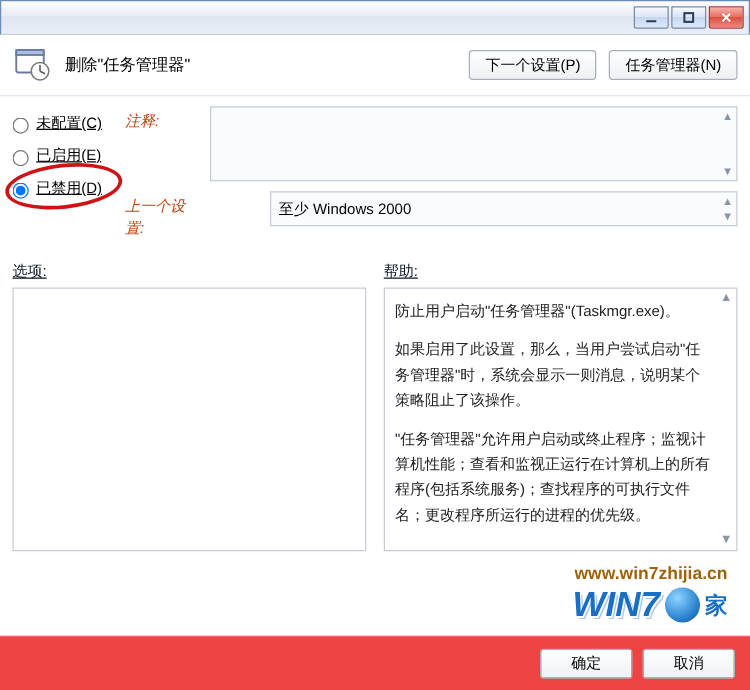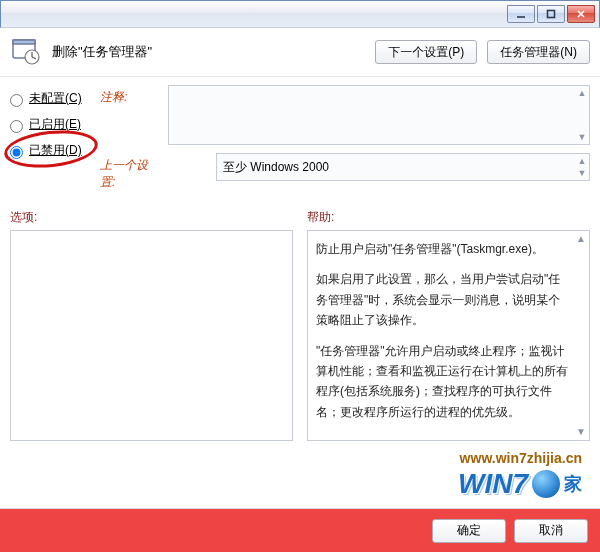--- a/index.html
+++ b/index.html
@@ -34,21 +34,21 @@
 .lblpair { display: flex; gap: 8px; align-items: flex-start; }
 .lblpair label.small { width: 60px; color: #c2410c; padding-top: 4px; font-style: italic; }
 .textarea-like { flex: 1; height: 60px; border: 1px solid #c7cbd4; background: #fafbfd; position: relative; }
 .textarea-like .scroll-stub { position: absolute; right: 2px; top: 2px; bottom: 2px; width: 10px; display: flex; flex-direction: column; justify-content: space-between; }
 .scroll-stub span { width: 10px; height: 10px; display: flex; align-items: center; justify-content: center; color: #8a94a8; font-size: 9px; line-height: 1; }
 .platform-field { flex: 1; height: 28px; border: 1px solid #c7cbd4; background: #fafbfd; display: flex; align-items: center; padding: 0 6px; position: relative; margin-left: 48px; }
 .platform-field .scroll-stub { position: absolute; right: 2px; top: 2px; bottom: 2px; width: 10px; display:flex; flex-direction:column; justify-content:space-between; }
 
 .midgrid { display: flex; gap: 14px; margin-top: 18px; }
 .col { flex: 1; display: flex; flex-direction: column; }
-.col-title { font-size: 12px; margin-bottom: 4px; color: #7f1d1d; }
+.col-title { font-size: 12px; margin-bottom: 4px; color: #0f172a; text-decoration: underline; }
 .panel { flex: 1; height: 262px; border: 1px solid #c7cbd4; background: #fff; position: relative; padding: 8px 18px 8px 8px; overflow: hidden; }
 .panel p { line-height: 1.7; margin-bottom: 10px; color: #222; }
 .panel .scroll-stub { position: absolute; right: 2px; top: 2px; bottom: 2px; width: 12px; display:flex; flex-direction:column; justify-content:space-between; }
 .panel .scroll-stub span { width:12px; height:12px; font-size:10px; }
 
 .footer { position: absolute; left: 0; right: 0; bottom: 0; height: 44px; border-top: 1px solid #d7dae1; background: #ef4444; display: flex; align-items: center; justify-content: flex-end; gap: 8px; padding: 0 12px; }
 .footer .btn { min-width: 74px; }
 
 .watermark { position: absolute; right: 18px; bottom: 52px; text-align: right; pointer-events: none; }
 .watermark .url { color: #a16207; font-weight: bold; font-size: 14px; }

